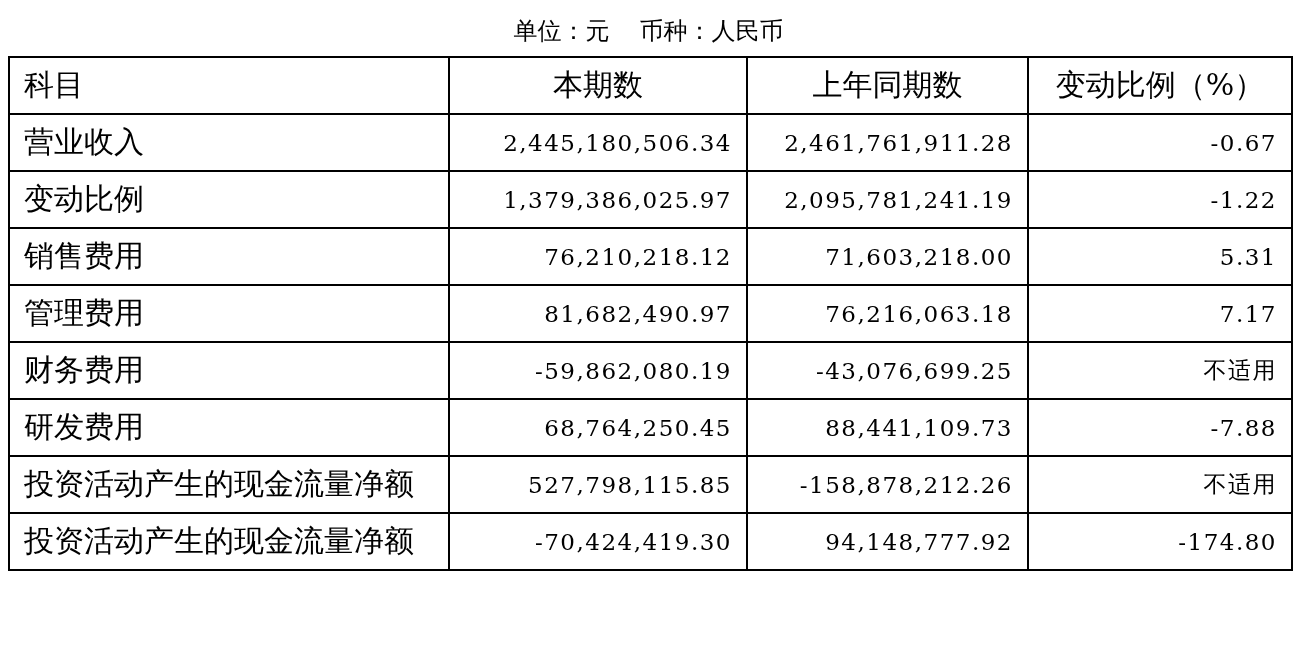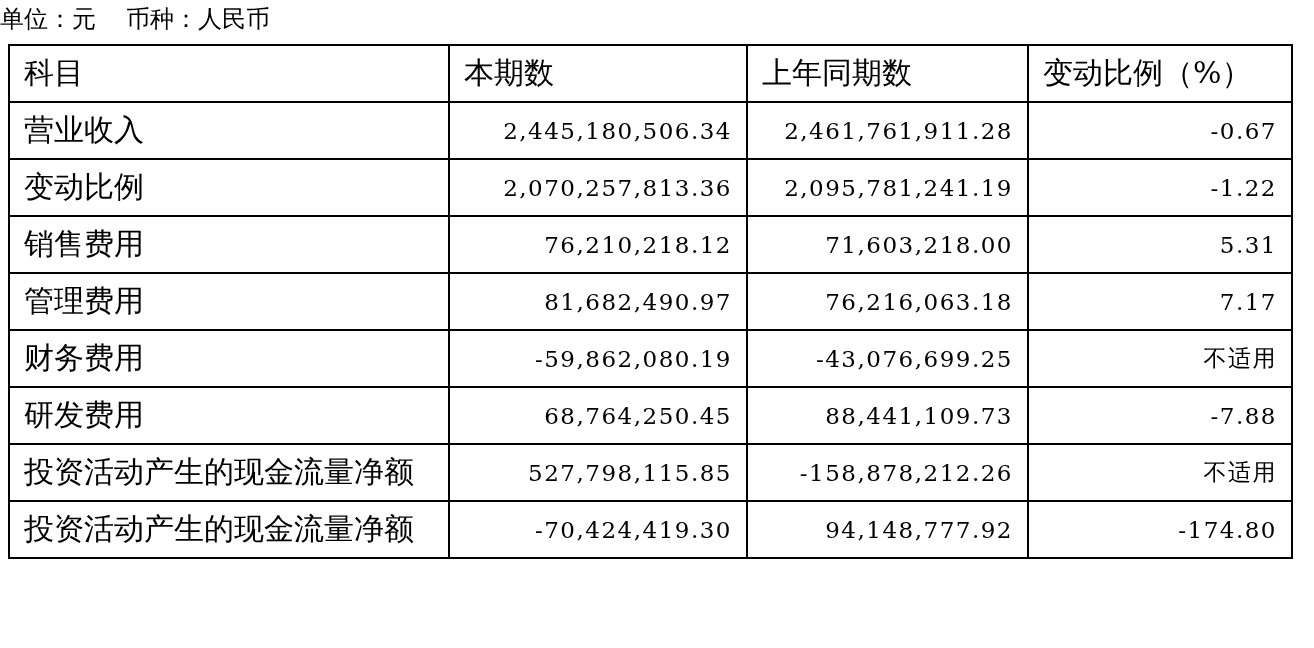--- a/index.html
+++ b/index.html
@@ -6,23 +6,23 @@
     margin: 0;
     padding: 0;
     width: 1314px;
     height: 648px;
     background: #ffffff;
     color: #000000;
     font-family: "DejaVu Serif", "Liberation Serif", serif;
     overflow: hidden;
   }
   .unit-line {
-    margin-top: 4px;
+    margin-top: 16px;
     padding-right: 17px;
-    text-align: left;
+    text-align: center;
     font-size: 24px;
     line-height: 30px;
     white-space: nowrap;
   }
   .unit-line .currency {
     margin-left: 30px;
   }
   table.fin-table {
     border-collapse: collapse;
     table-layout: fixed;
@@ -33,21 +33,21 @@
     border: 2px solid #000000;
     height: 55px;
     padding: 0 14px;
     font-size: 30px;
     font-weight: normal;
     vertical-align: middle;
     overflow: hidden;
     white-space: nowrap;
   }
   .fin-table .align-left   { text-align: left; }
-  .fin-table .align-center { text-align: left; }
+  .fin-table .align-center { text-align: center; }
   .fin-table .align-right  { text-align: right; }
   .fin-table td.num {
     letter-spacing: 1.5px;
     font-size: 23px;
     margin-top: 24px;
   }
 </style>
 </head>
 <body>
 
@@ -72,21 +72,21 @@
   </thead>
   <tbody id="table-body">
       <tr>
         <td class="align-left">营业收入</td>
         <td class="align-right num">2,445,180,506.34</td>
         <td class="align-right num">2,461,761,911.28</td>
         <td class="align-right num">-0.67</td>
       </tr>
       <tr>
         <td class="align-left">变动比例</td>
-        <td class="align-right num">2,070,257,813.36</td>
+        <td class="align-right num">1,379,386,025.97</td>
         <td class="align-right num">2,095,781,241.19</td>
         <td class="align-right num">-1.22</td>
       </tr>
       <tr>
         <td class="align-left">销售费用</td>
         <td class="align-right num">76,210,218.12</td>
         <td class="align-right num">71,603,218.00</td>
         <td class="align-right num">5.31</td>
       </tr>
       <tr>

